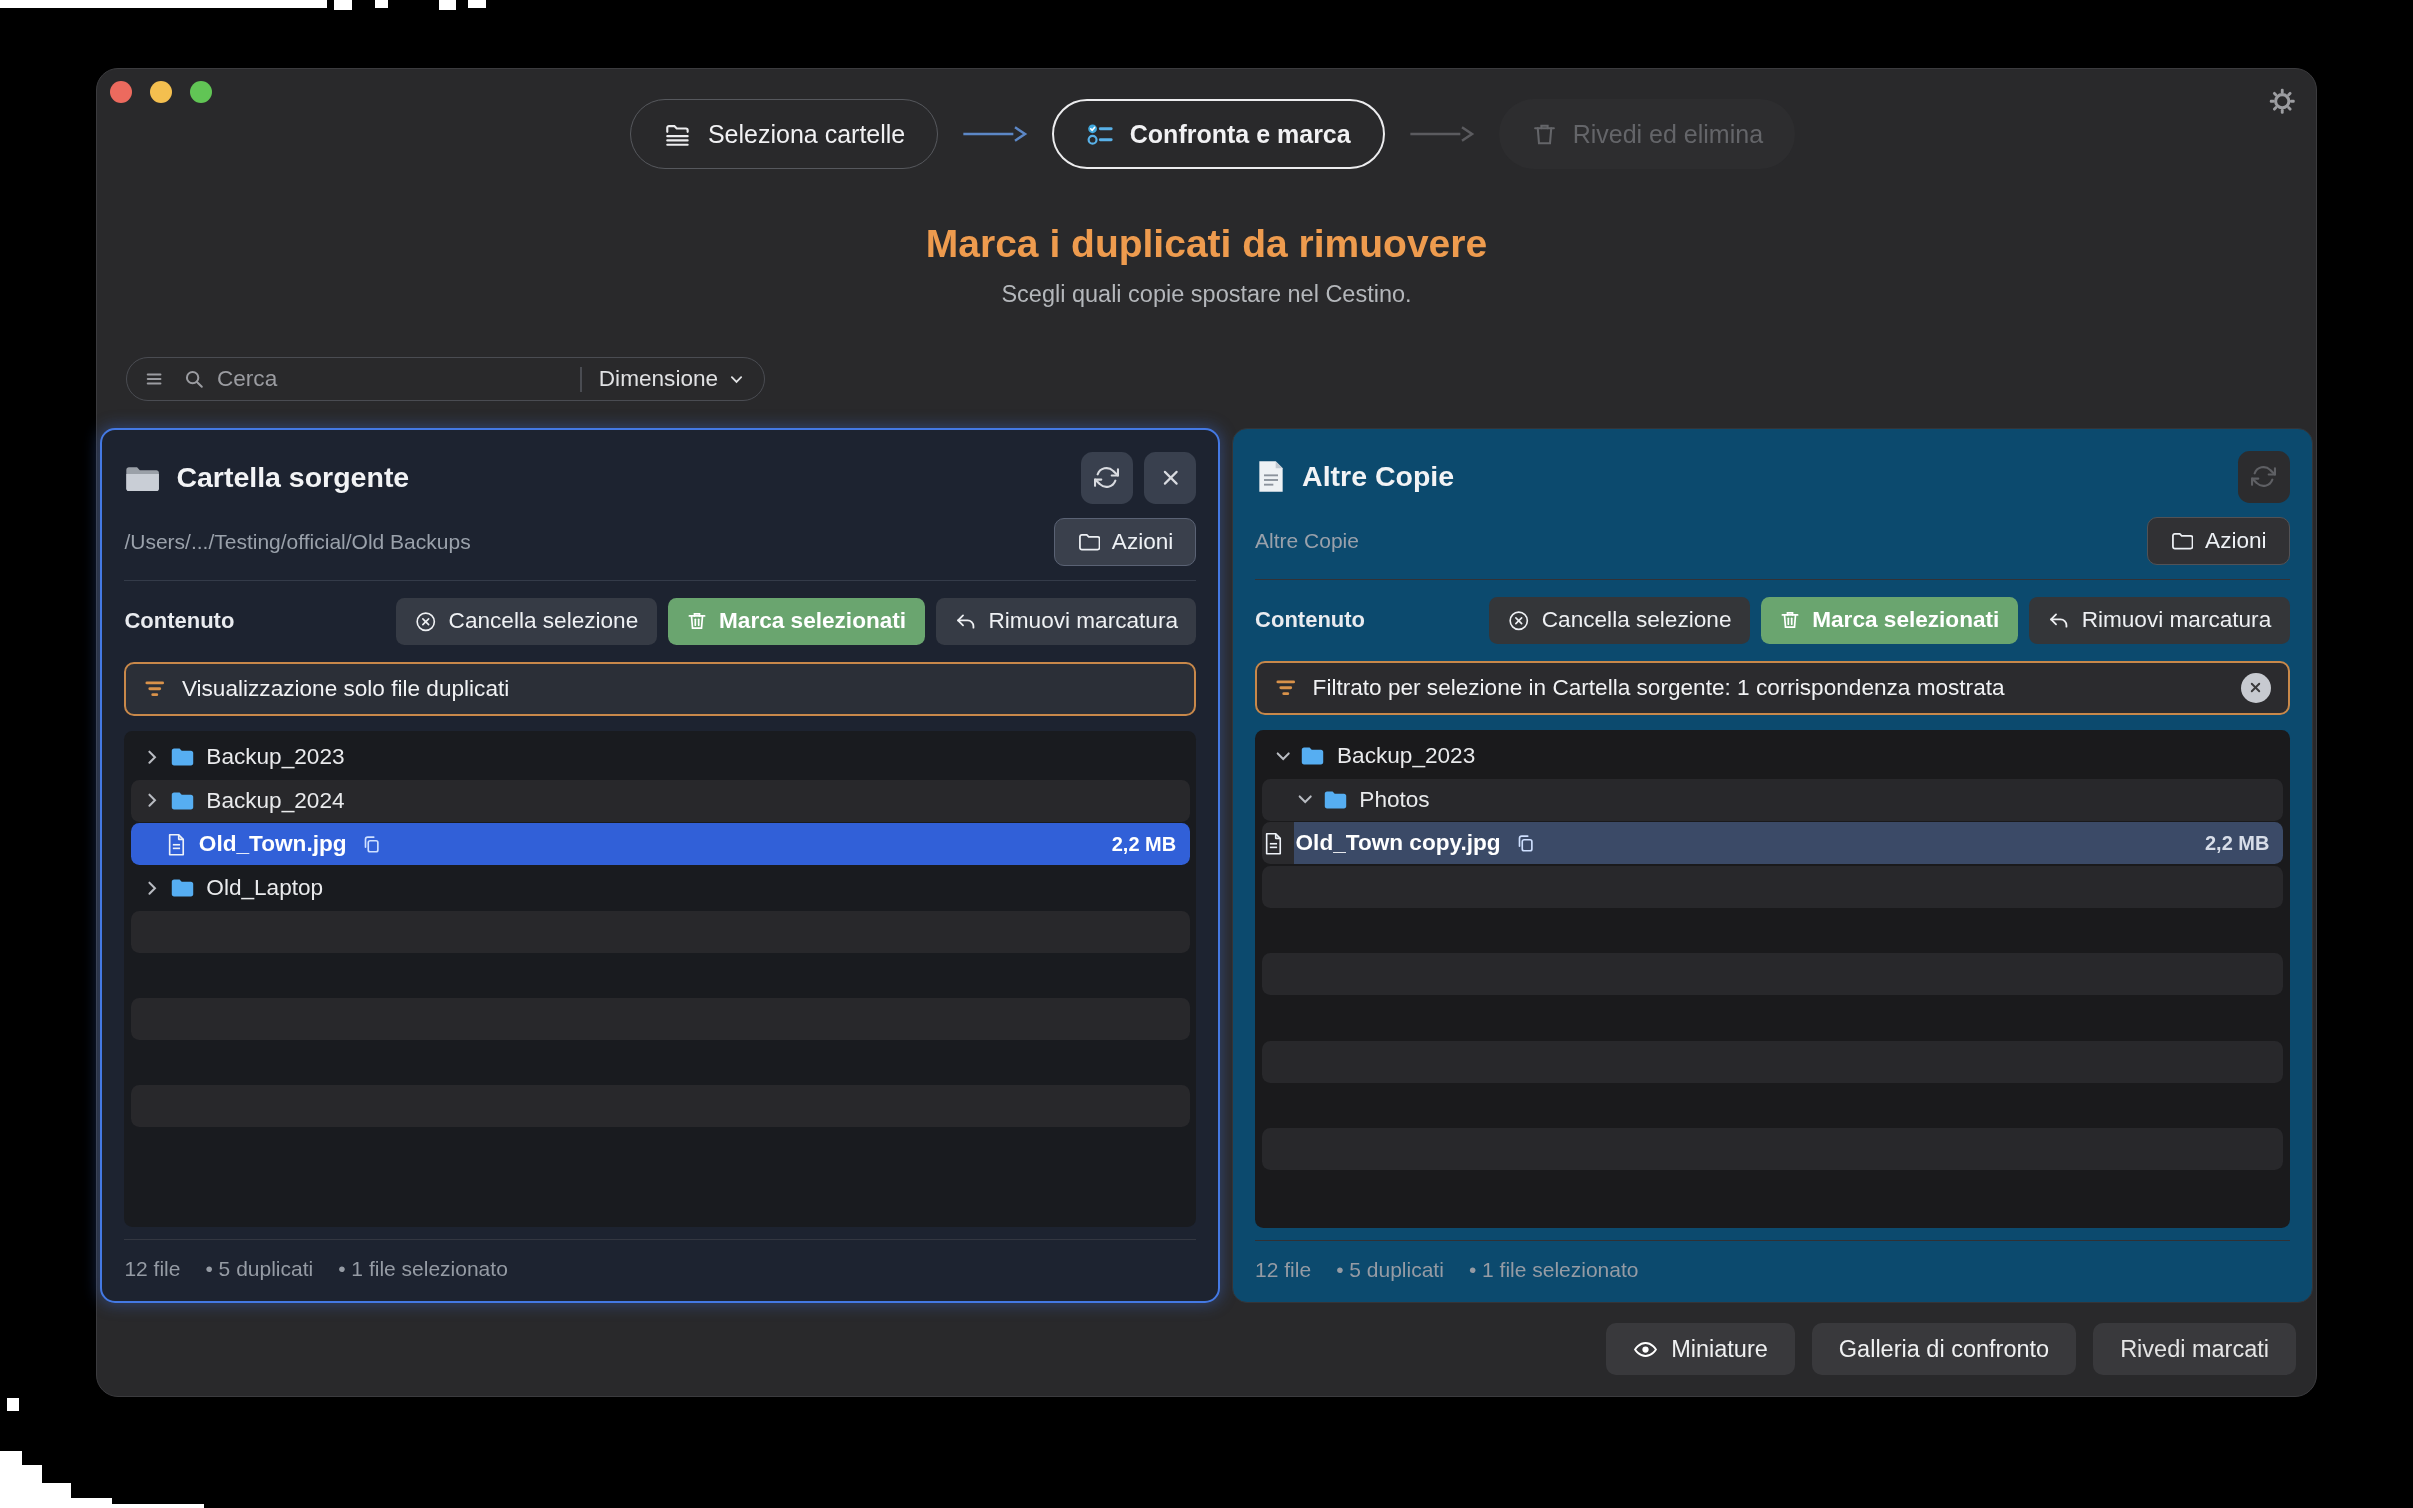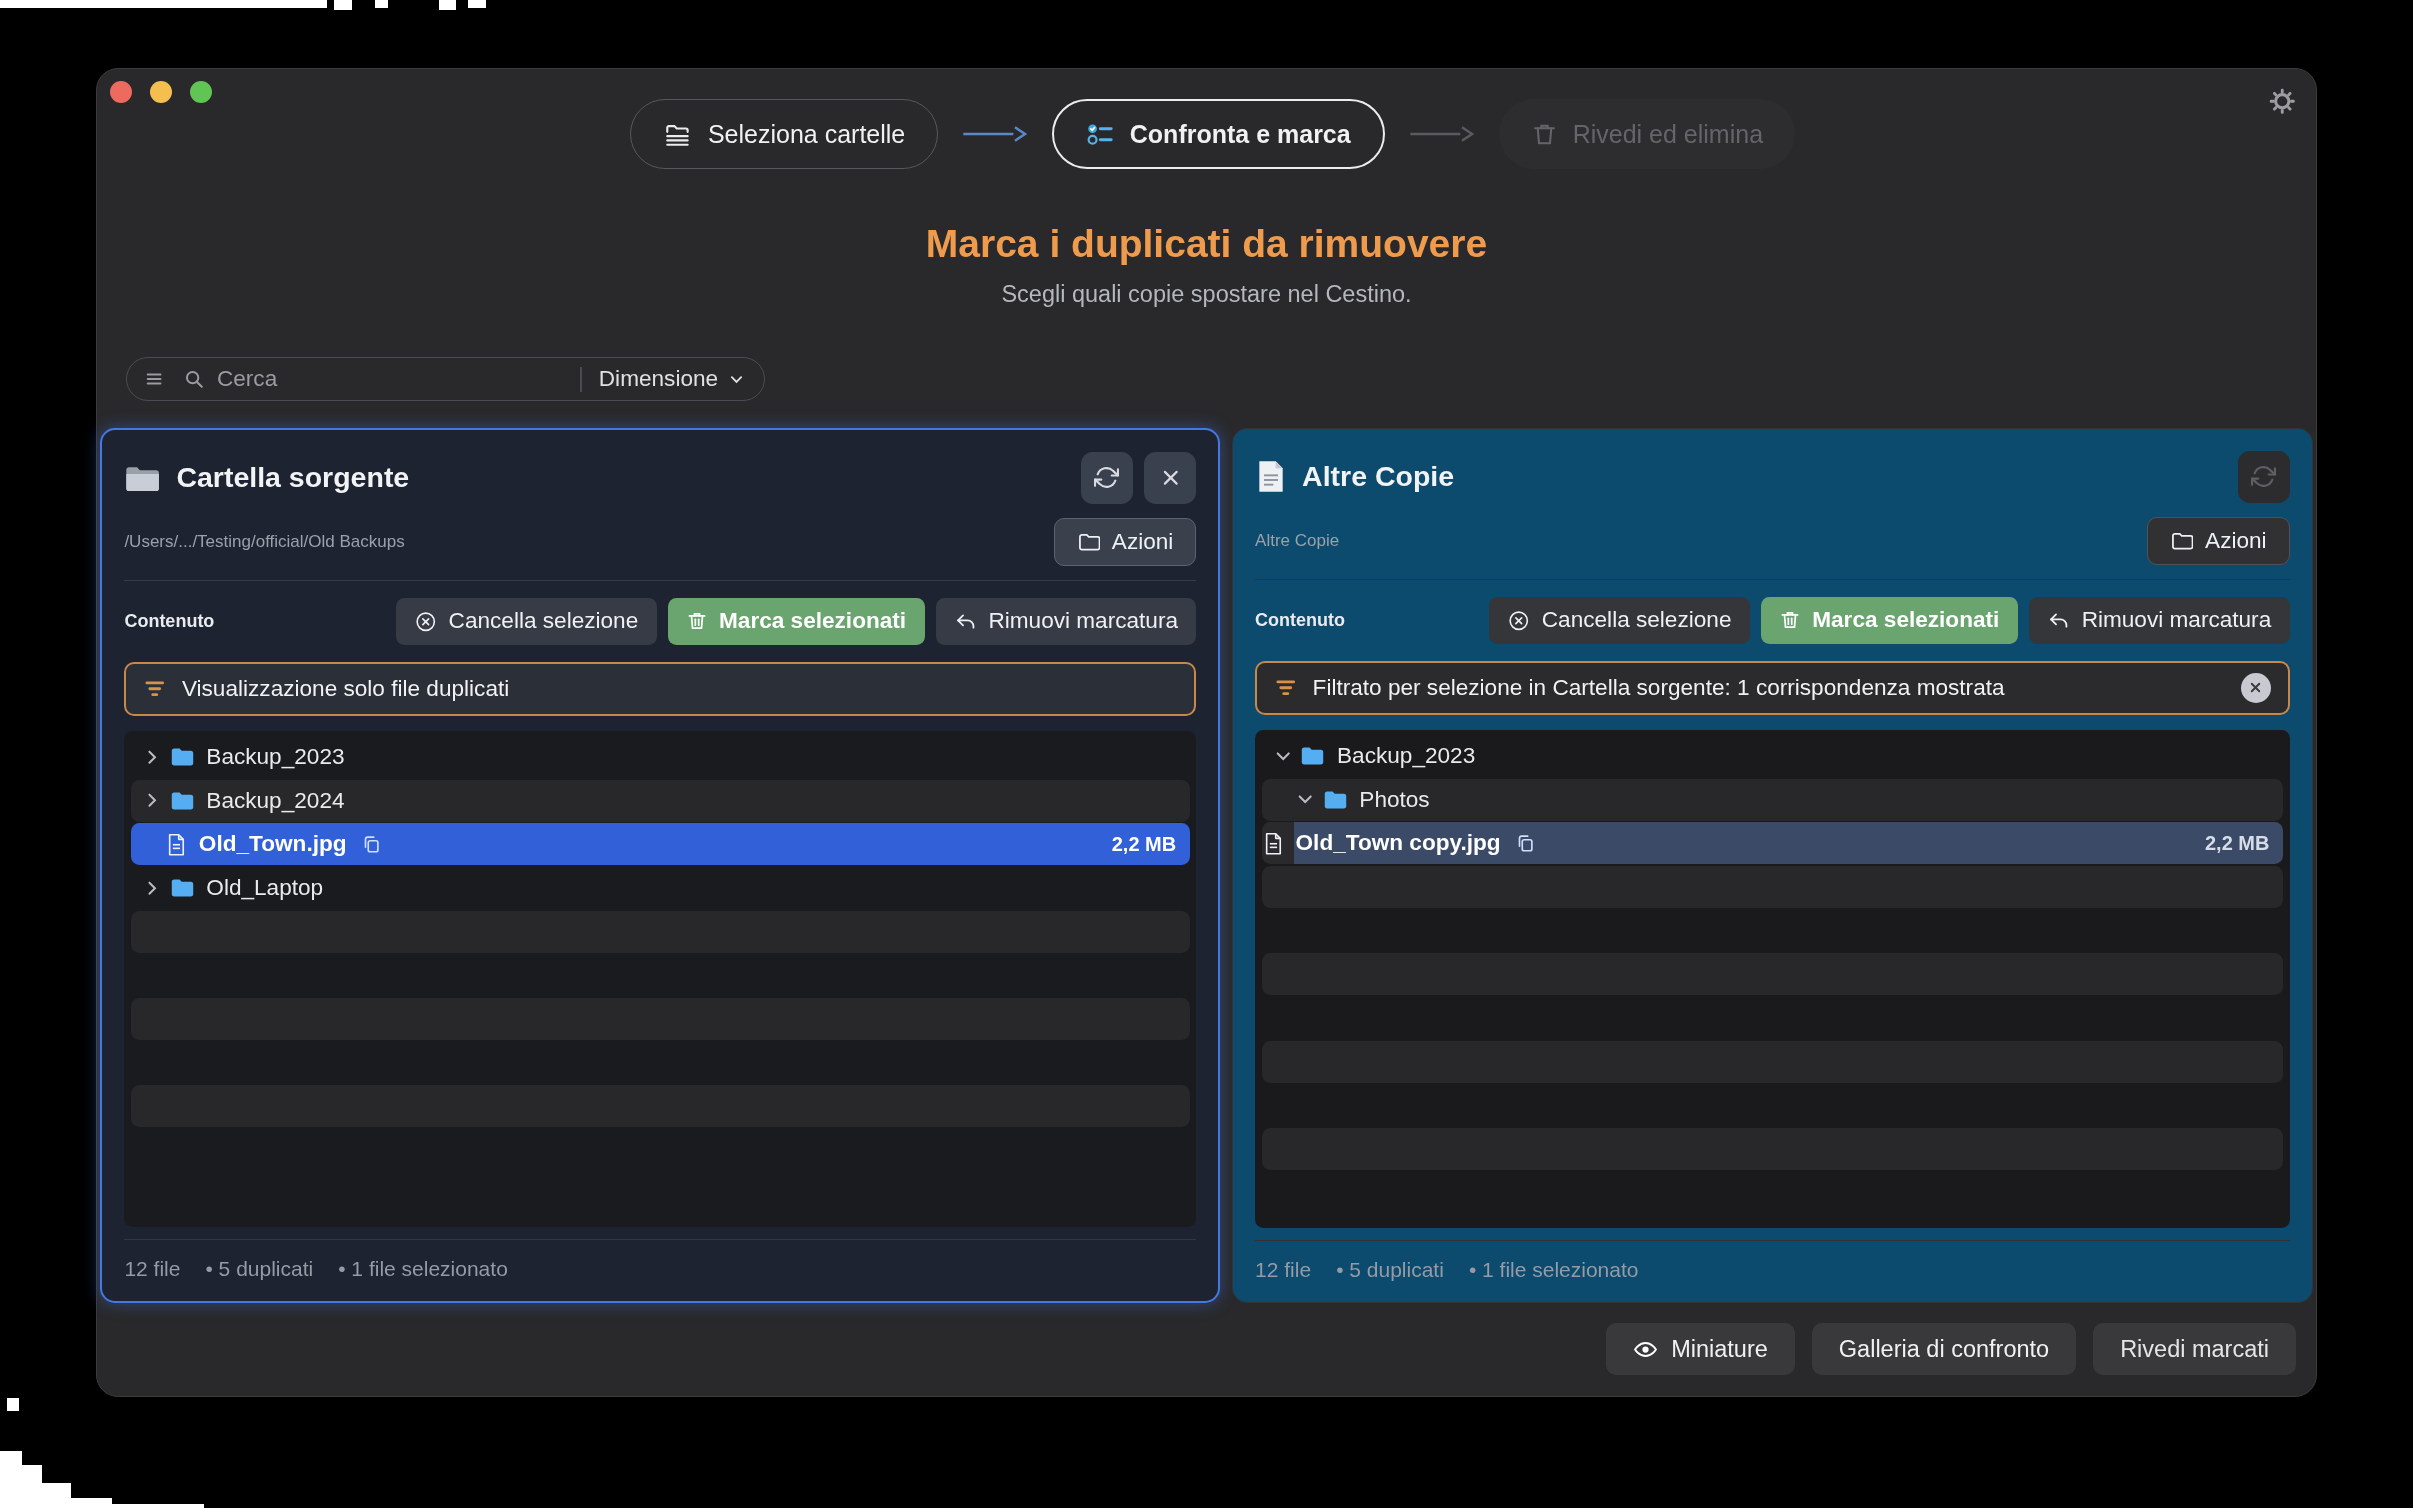--- a/index.html
+++ b/index.html
@@ -58,31 +58,31 @@
   .panel-right { flex:1; background:#0c4a6e; border:0.8px solid #343437; }
 
   .panel-head { display:flex; align-items:center; gap:15px; height:55px; }
   .panel-head h2 { font-size:28.5px; font-weight:700; color:#f2f3f5; }
   .head-btns { margin-left:auto; display:flex; gap:11.7px; }
   .head-btn { width:52px; height:52px; border:none; border-radius:11.7px; display:flex; align-items:center;
     justify-content:center; cursor:pointer; background:#39404e; color:#d9dbe0; }
   .panel-right .head-btn { background:#2c2c2e; color:#5f6064; }
 
   .path-row { display:flex; align-items:center; margin-top:11.7px; height:50px; }
-  .path { font-size:17px; color:#9aa1ab; }
+  .path { font-size:21px; color:#9aa1ab; }
   .azioni { margin-left:auto; display:flex; align-items:center; gap:11.7px; height:48px; padding:0 22px;
     border-radius:10px; font-size:22.6px; color:#eef1f5; cursor:pointer;
     background:#3a404c; border:1.7px solid #5a6274; font-family:inherit; }
   .panel-right .azioni { background:#313134; border-color:#525256; }
 
   .hr { margin-top:13.4px; height:0.8px; background:#343b49; }
   .panel-right .hr { background:#323236; }
 
   .content-row { display:flex; align-items:center; margin-top:17px; }
-  .content-label { font-size:18px; font-weight:700; color:#e9ebef; }
+  .content-label { font-size:22px; font-weight:700; color:#e9ebef; }
   .content-btns { margin-left:auto; display:flex; gap:11px; }
   .cbtn { display:flex; align-items:center; gap:11px; height:47px; padding:0 18.4px; border:none; border-radius:8.4px;
     font-size:22.6px; color:#eef0f3; cursor:pointer; font-family:inherit; background:#363b45; }
   .panel-right .cbtn { background:#343639; }
   .cbtn.green { background:#6aa56f; color:#fff; font-weight:600; }
   .panel-right .cbtn.green { background:#6aa56f; }
 
   .banner { display:flex; align-items:center; gap:15px; margin-top:17px; height:54px; padding:0 17px;
     border:2.1px solid #c8884a; border-radius:10px; background:#2b2f37; }
   .panel-right .banner { background:#2b2b2e; }

